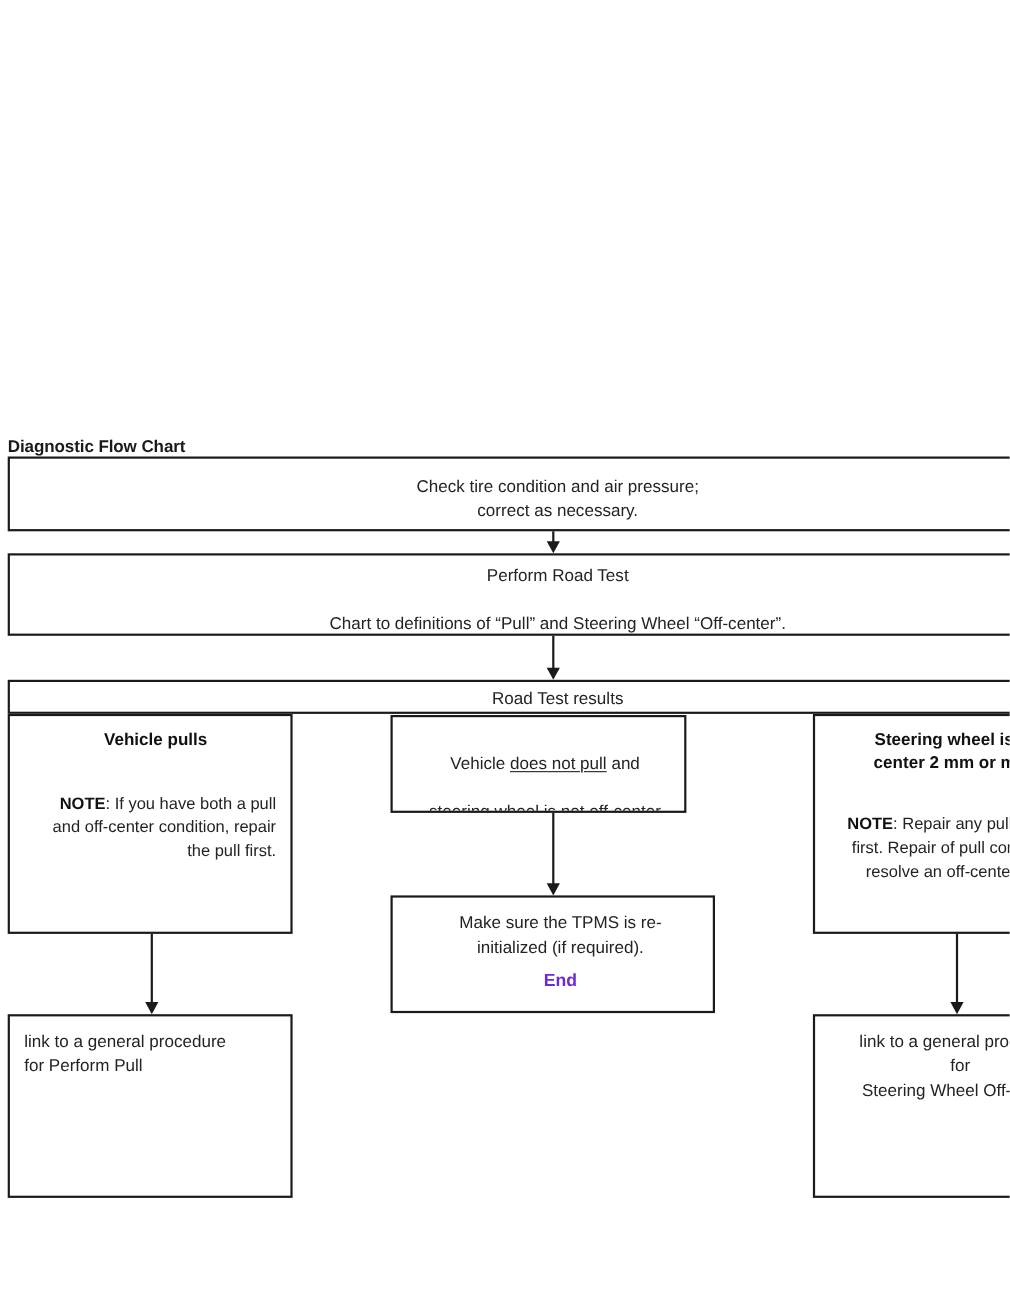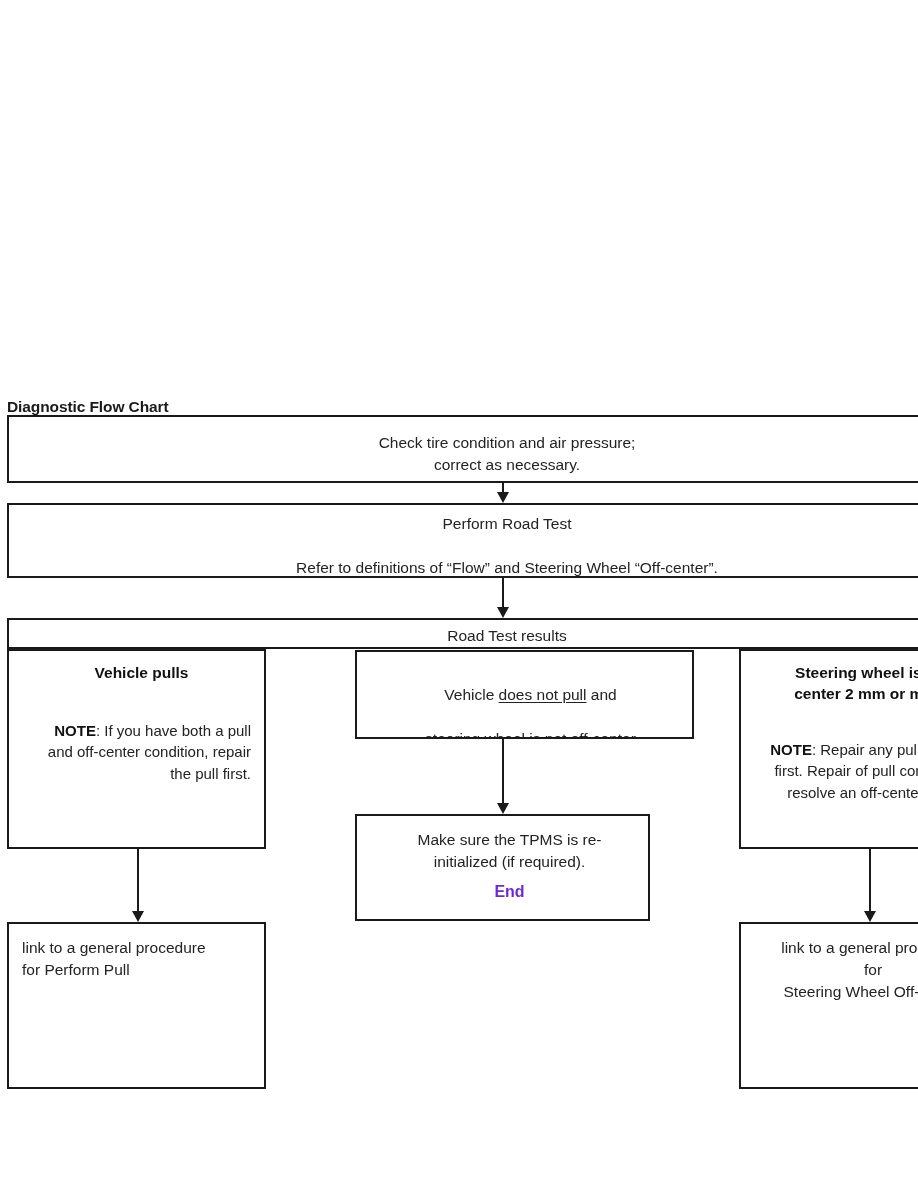--- a/index.html
+++ b/index.html
@@ -106,21 +106,21 @@
     border-right: 6px solid transparent;
     border-top: 11px solid #1a1a1a;
   }
 
   
   #box-tire        { left: 7px;   top: 415px; width: 1000px; height: 68px; padding: 9px 0 0 0; }
   #box-roadtest    { left: 7px;   top: 503px; width: 1000px; height: 75px; padding: 10px 0 0 0; }
   #box-results     { left: 7px;   top: 618px; width: 1000px; height: 31px; padding: 5px 0 0 0; }
 
   #box-pulls       { left: 7px;   top: 649px; width: 259px; height: 200px; padding: 12px 13px 0 23px; }
-  #box-nopull      { left: 355px; top: 650px; width: 339px; height: 89px;  padding: 10px 10px 0 22px; }
+  #box-nopull      { left: 355px; top: 650px; width: 269px; height: 89px;  padding: 10px 10px 0 22px; }
   #box-offcenter   { left: 739px; top: 649px; width: 268px; height: 200px; padding: 12px 13px 0 13px; }
 
   #box-tpms        { left: 355px; top: 814px; width: 295px; height: 107px; padding: 13px 10px 0 24px; }
   #box-link-pull   { left: 7px;   top: 922px; width: 259px; height: 167px; padding: 13px 13px 0 13px; }
   #box-link-oc     { left: 739px; top: 922px; width: 268px; height: 167px; padding: 13px 13px 0 13px; }
 
   
   #conn-1 { left: 502px; top: 483px; height: 20px; }
   #conn-1 .stem { height: 12px; }
   #conn-1 .head { top: 9px; }
@@ -154,21 +154,21 @@
   </div>
 
   <div class="conn" id="conn-1">
     <div class="stem"></div>
     <div class="head"></div>
   </div>
 
   <div class="node center-v" id="box-roadtest">
     <div class="node-text t-center">Perform Road Test</div>
     <div class="node-text t-center">
-      <span>Refer to definitions of “Flow” and Steering Wheel “Off-center”</span><span>.</span>
+      <span>Chart to definitions of “Pull” and Steering Wheel “Off-center”</span><span>.</span>
     </div>
   </div>
 
   <div class="conn" id="conn-2">
     <div class="stem"></div>
     <div class="head"></div>
   </div>
 
   <div class="node center-v" id="box-results">
     <div class="node-text t-center">Road Test results</div>

